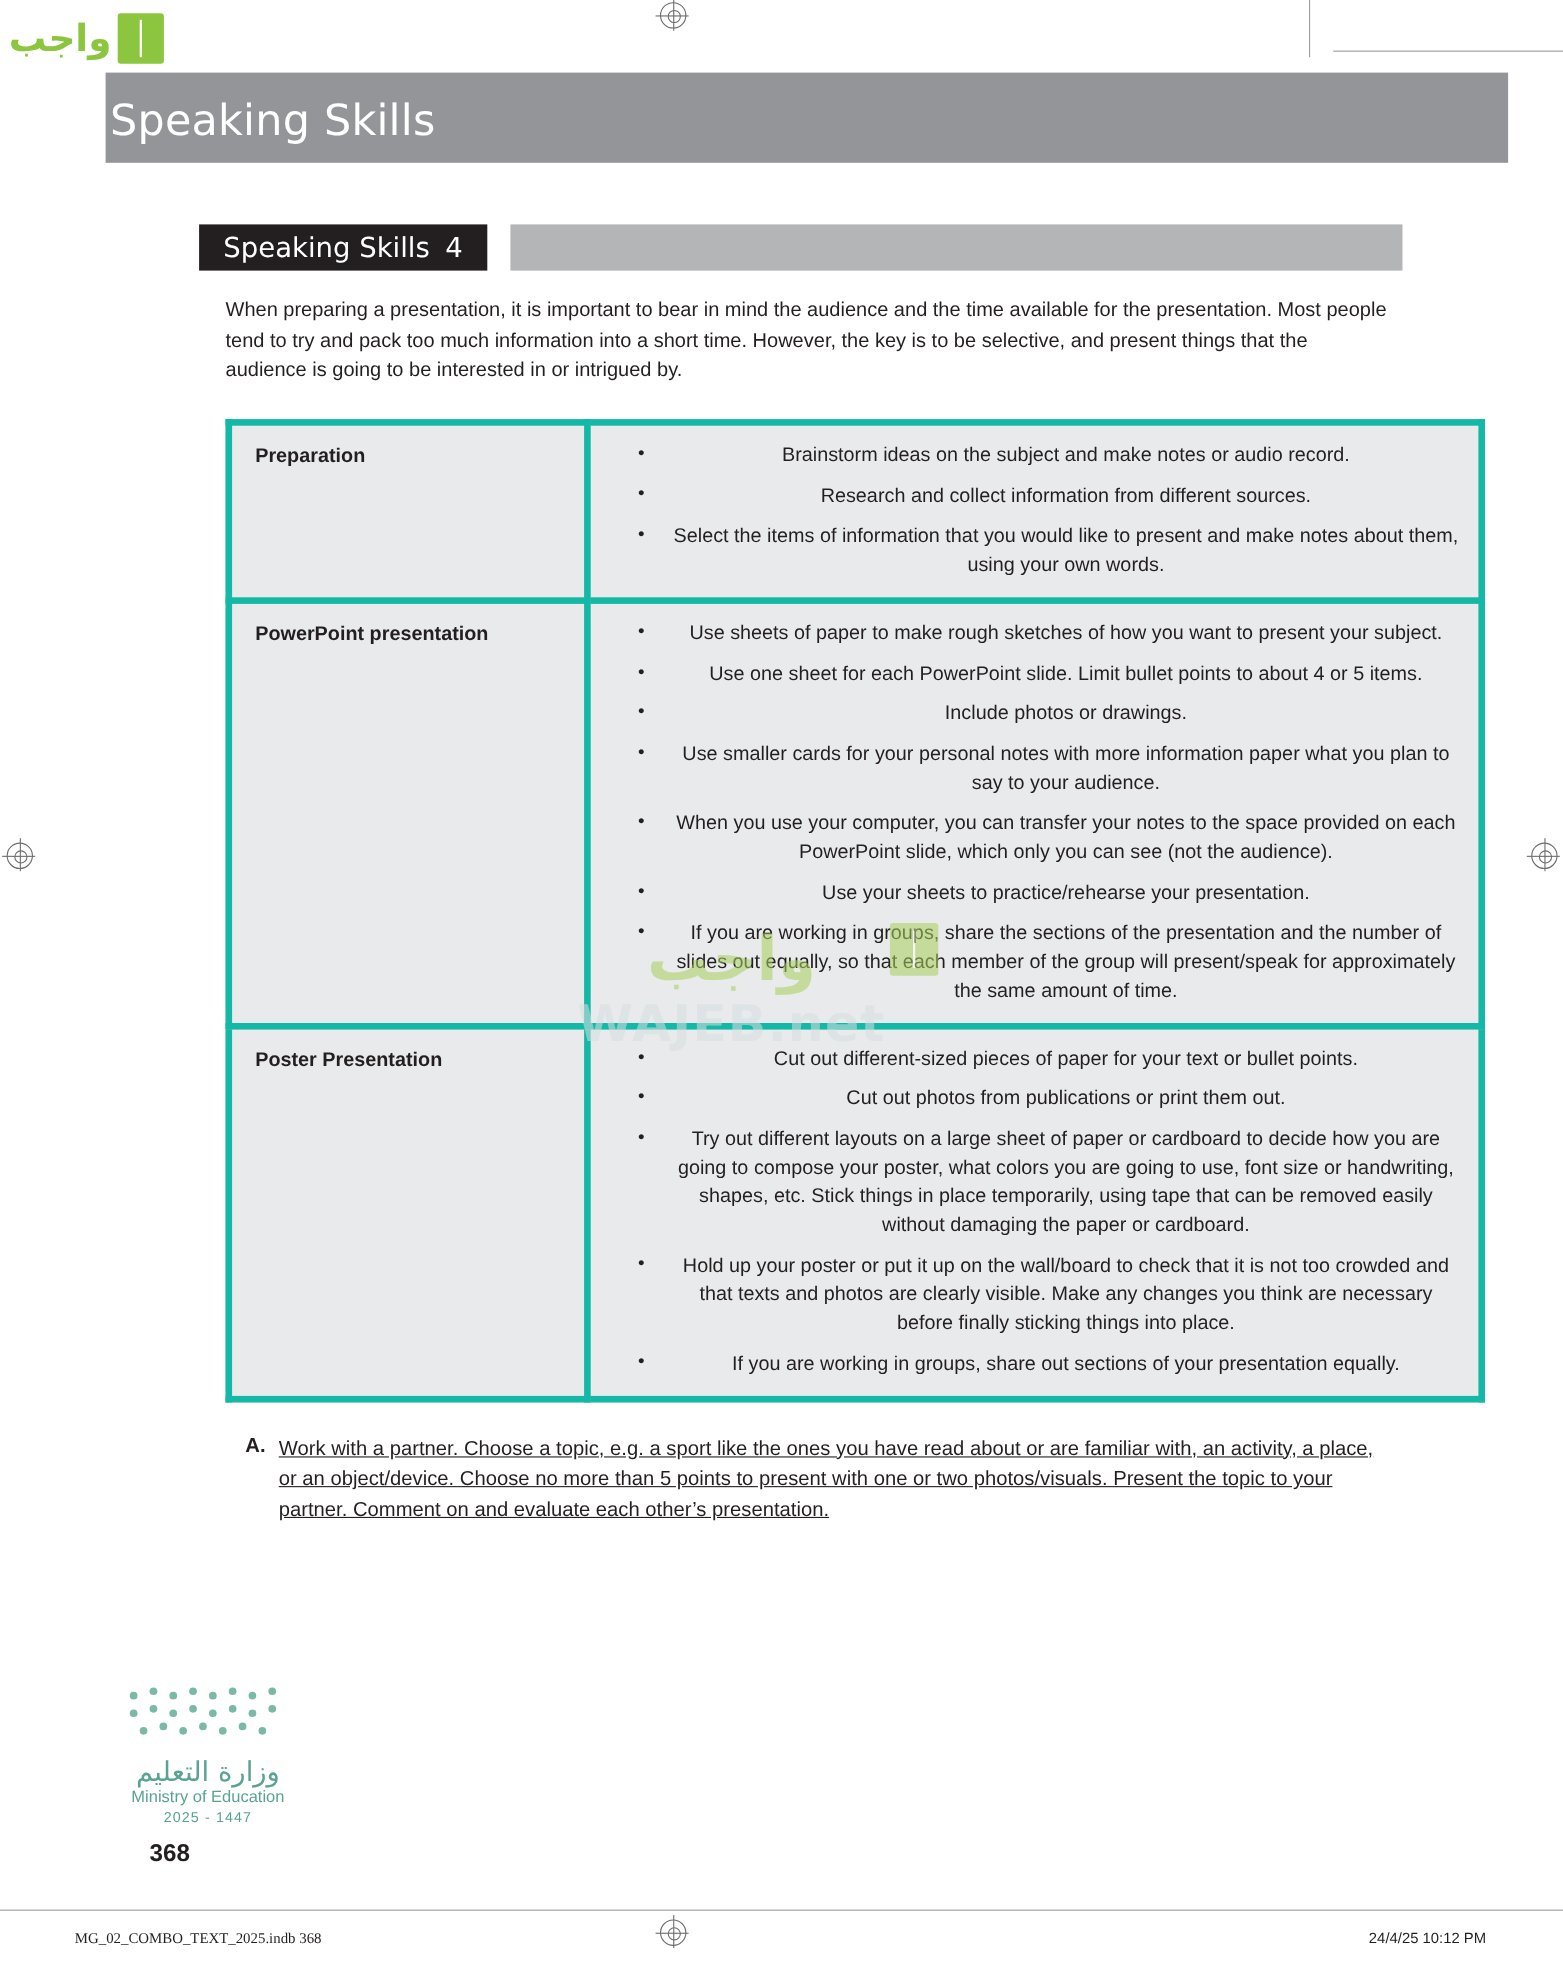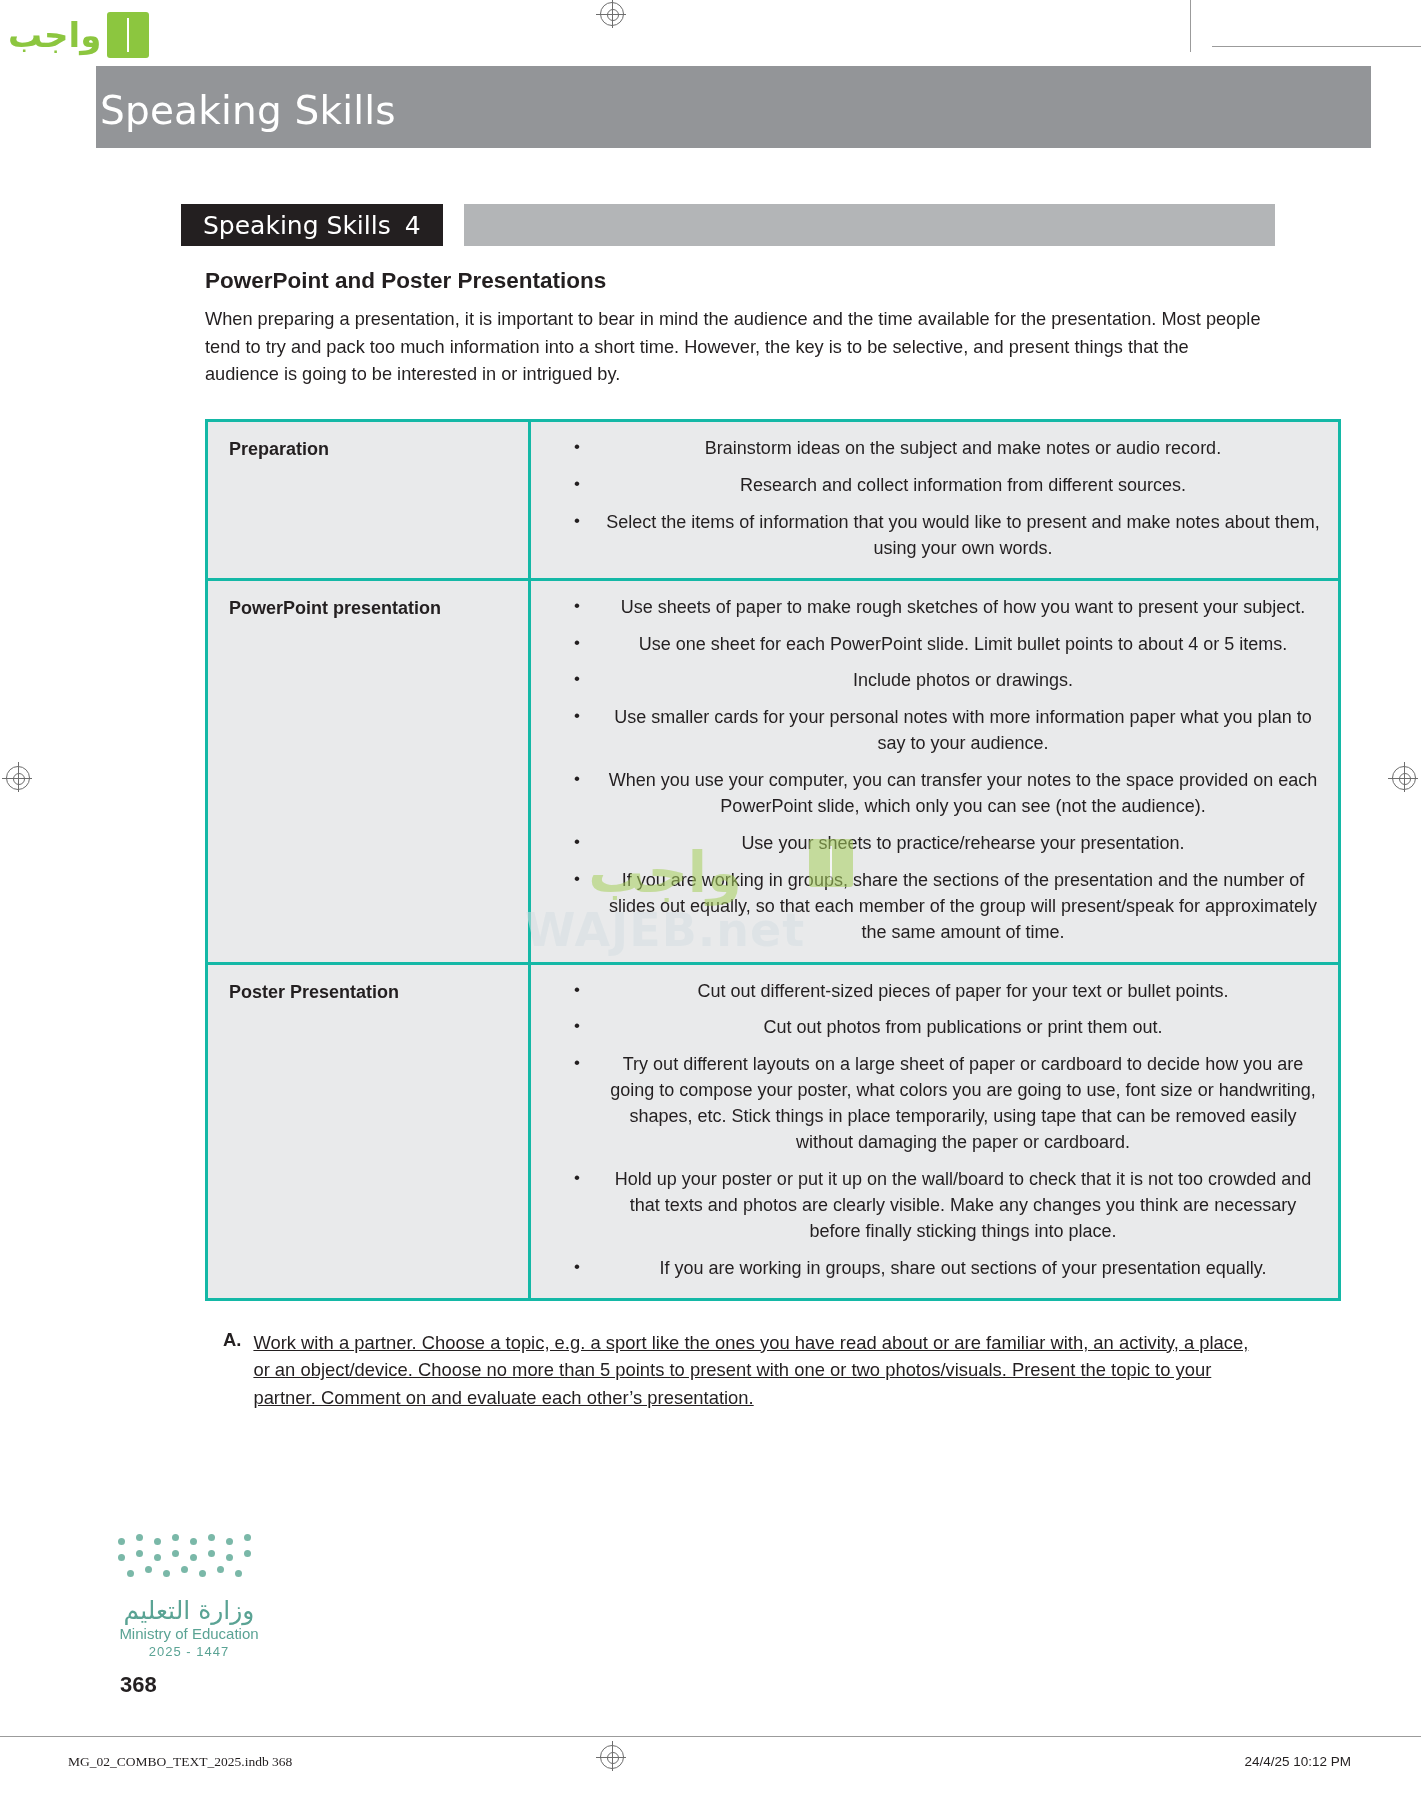--- a/index.html
+++ b/index.html
@@ -188,21 +188,21 @@
   }
 
   
   table.skills-table {
     border-collapse: collapse;
     width: 1055px;
     table-layout: fixed;
     background: #e9eaeb;
   }
   table.skills-table td {
-    border: 3px solid #14b8a6;
+    border: 6px solid #14b8a6;
     vertical-align: top;
     padding: 14px 16px 16px 21px;
   }
   td.col-label {
     width: 283px;
     font-size: 18px;
     font-weight: bold;
     line-height: 1.45;
     color: #231f20;
   }
@@ -332,21 +332,21 @@
     margin-top: 0;
   }
   .ministry-years {
     font-size: 13px;
     color: #5aa394;
     margin-top: 2px;
     letter-spacing: 1px;
   }
   .page-number {
     position: absolute;
-    left: 120px;
+    left: 136px;
     top: 1672px;
     font-size: 22px;
     font-weight: bold;
     color: #231f20;
   }
 
   
   .bottom-rule {
     position: absolute;
     left: 0;
@@ -402,21 +402,20 @@
 
 <div class="section-tag-wrap">
   <div class="section-tag-grey"></div>
   <div class="section-tag-black">
     <span>Speaking Skills</span>
     <span class="section-tag-num">4</span>
   </div>
 </div>
 
 <div class="content">
-  <h2 class="sub-title">PowerPoint and Poster Presentations</h2>
   <p class="intro">When preparing a presentation, it is important to bear in mind the audience and the time available for the presentation. Most people tend to try and pack too much information into a short time. However, the key is to be selective, and present things that the audience is going to be interested in or intrigued by.</p>
 
   <table class="skills-table">
     <tbody>
       <tr>
         <td class="col-label">Preparation</td>
         <td class="col-items">
           <ul class="bullets">
             <li>Brainstorm ideas on the subject and make notes or audio record.</li>
             <li>Research and collect information from different sources.</li>

